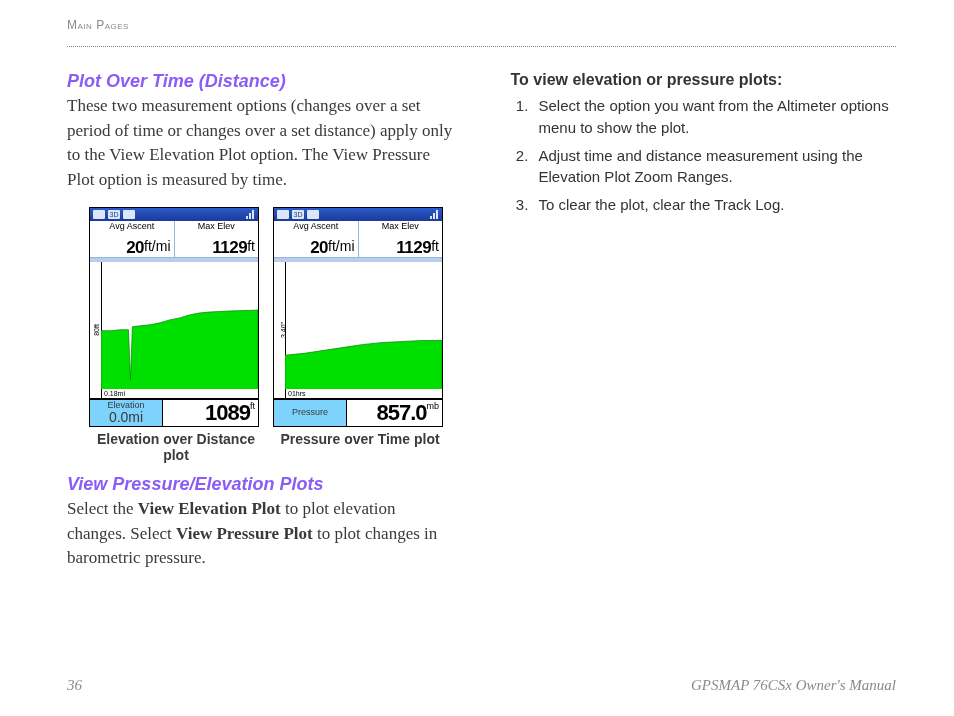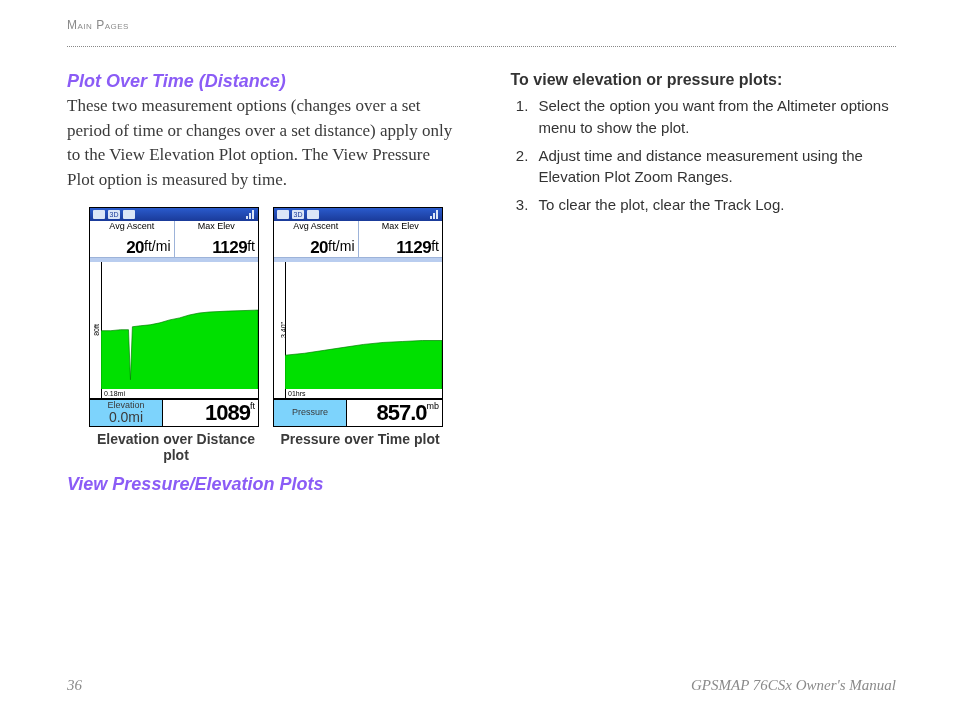--- a/index.html
+++ b/index.html
@@ -332,20 +332,23 @@
               <div class="bottom-right">
                 <div class="big-value"><span>857.0</span><span class="unit">mb</span></div>
               </div>
             </div>
           </div>
           <div class="caption">Pressure over Time plot</div>
         </div>
       </div>
 
       <h2 class="subheading">View Pressure/Elevation Plots</h2>
+      <p class="body">
+        <span>Select the </span><span class="bold">View Elevation Plot</span><span> to plot elevation changes. Select </span><span class="bold">View Pressure Plot</span><span> to plot changes in barometric pressure.</span>
+      </p>
     </div>
 
     <div class="col">
       <div class="proc-title">To view elevation or pressure plots:</div>
       <ol class="steps">
         <li>Select the option you want from the Altimeter options menu to show the plot.</li>
         <li>Adjust time and distance measurement using the Elevation Plot Zoom Ranges.</li>
         <li>To clear the plot, clear the Track Log.</li>
       </ol>
     </div>

